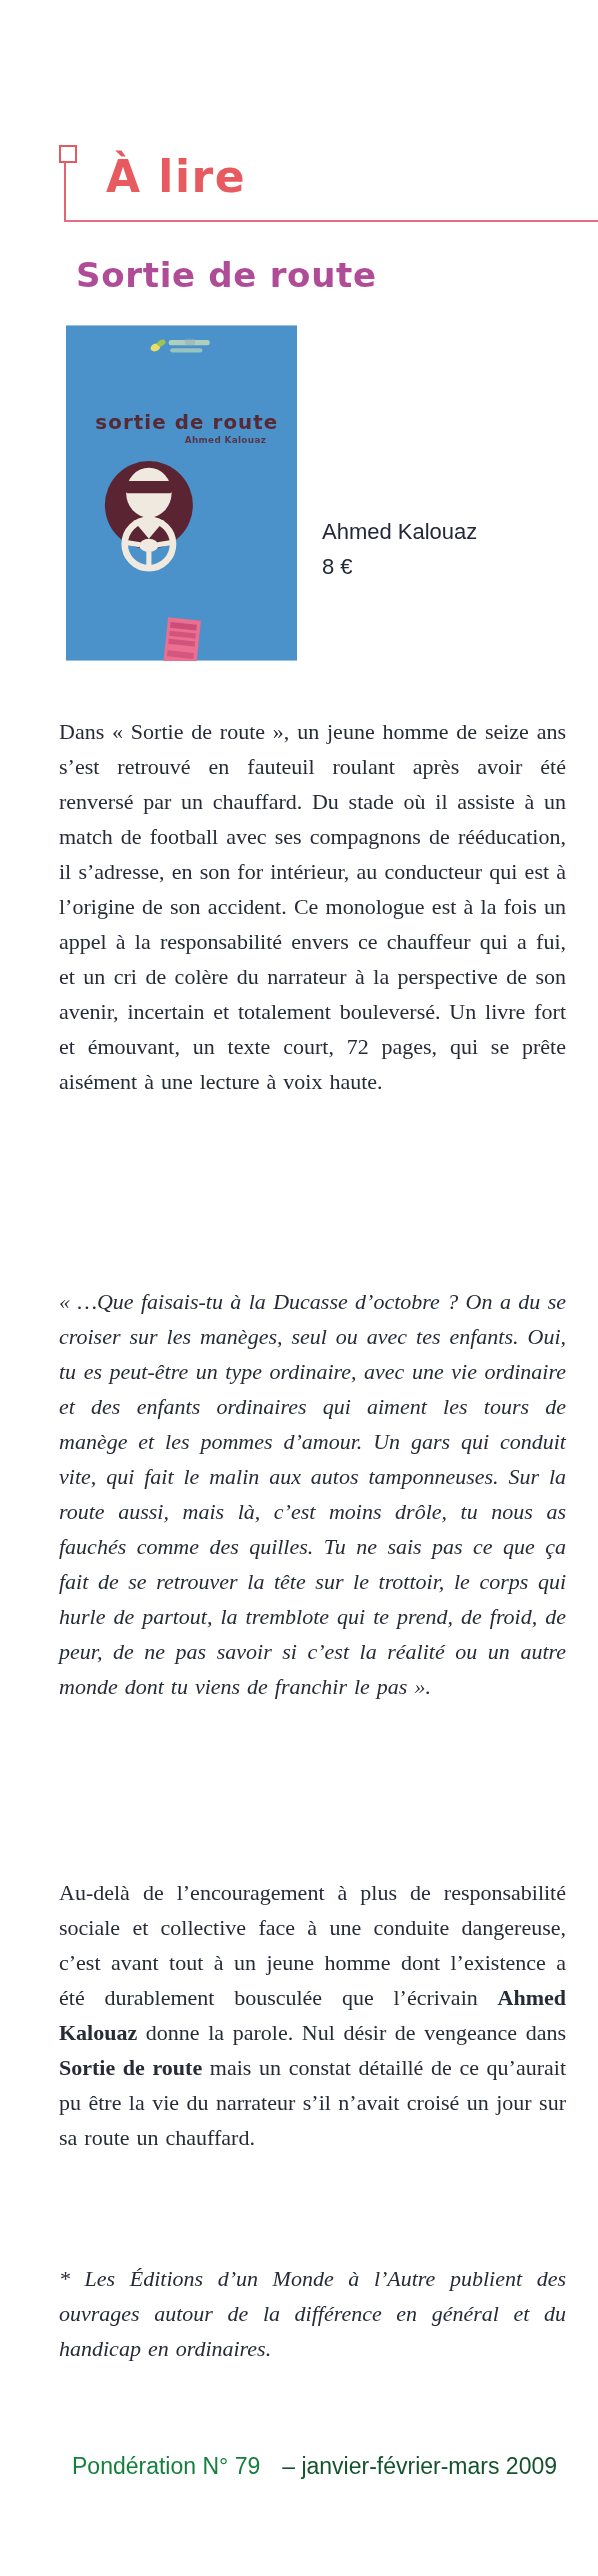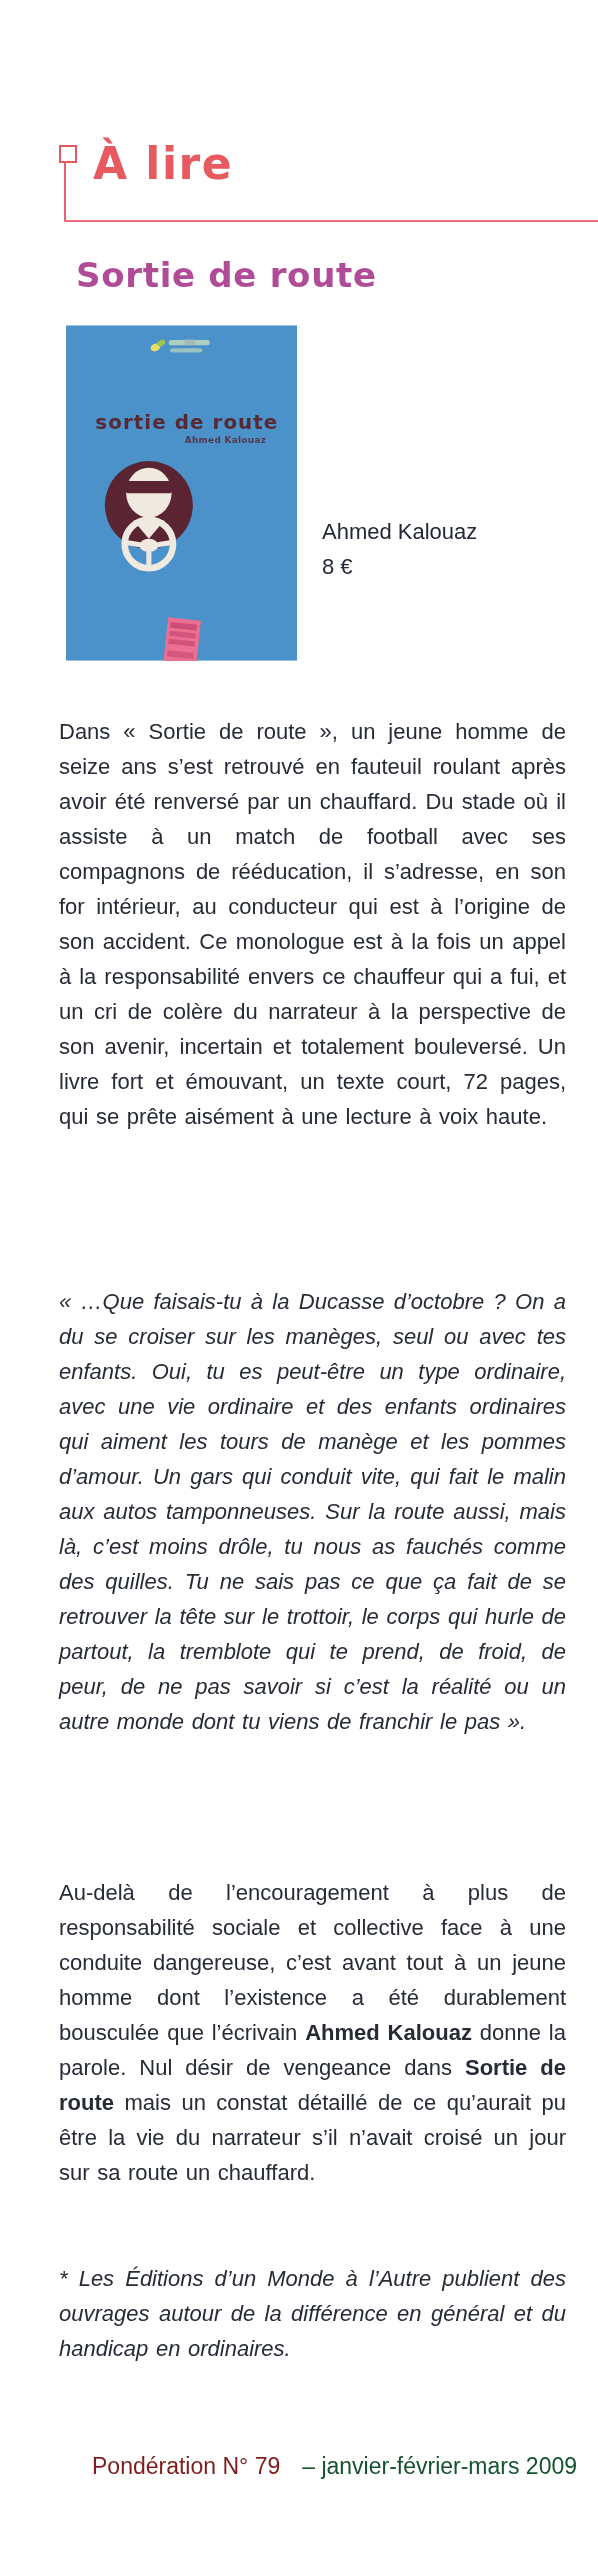--- a/index.html
+++ b/index.html
@@ -10,21 +10,21 @@
     background:#ffffff;
     overflow:hidden;
     font-family:"Liberation Sans",sans-serif;
     margin:0 auto;
   }
   
   .deco-square{position:absolute;left:59px;top:145px;width:14px;height:14px;border:2.2px solid #e35a60;background:#fff;}
   .deco-vline{position:absolute;left:64px;top:162px;width:2.2px;height:59px;background:#e5626f;}
   .deco-hline{position:absolute;left:64px;top:220px;width:535px;height:2.2px;background:#e96d80;}
   .section-title{
-    position:absolute;left:93px;top:141px;margin:0;
+    position:absolute;left:93px;top:141px;margin:13px;
     font-family:"DejaVu Sans",sans-serif;font-weight:bold;
     font-size:44px;line-height:46px;color:#e75a5f;letter-spacing:1.5px;
   }
   .article-title{
     position:absolute;left:76px;top:257px;margin:0;
     font-family:"DejaVu Sans",sans-serif;font-weight:bold;
     font-size:34px;line-height:37px;color:#b04b97;letter-spacing:0.7px;
   }
   
   .cover{position:absolute;left:66px;top:325px;}
@@ -32,30 +32,30 @@
   .cov-author{font-family:"DejaVu Sans",sans-serif;font-weight:bold;font-size:12px;letter-spacing:.5px;fill:#582833;opacity:.85;}
   
   .book-info{
     position:absolute;left:322px;top:514px;width:253px;
     font-size:22px;line-height:35px;color:#232838;
   }
   
   .body-par{
     position:absolute;left:59px;width:507px;margin:0;
     font-size:22px;line-height:35px;color:#262b36;
-    text-align:justify;word-spacing:1.5px;
+    text-align:justify;word-spacing:1.5px;font-family:Liberation Serif, serif;
   }
   .par-1{top:714px;}
   .par-quote{top:1284px;font-style:italic;}
   .par-2{top:1875px;}
   .par-footnote{top:2261px;font-style:italic;}
   .body-par b{font-weight:bold;}
   
   .page-footer{position:absolute;left:72px;top:2452px;font-size:23px;line-height:29px;white-space:nowrap;}
-  .footer-journal{color:#7f1d1d;margin-left:20px;}
+  .footer-journal{color:#15803d;}
   .footer-date{color:#14532d;margin-left:22px;}
 </style>
 </head>
 <body>
 
 <div class="page">
 
   <div class="deco-square"></div>
   <div class="deco-vline"></div>
   <div class="deco-hline"></div>

